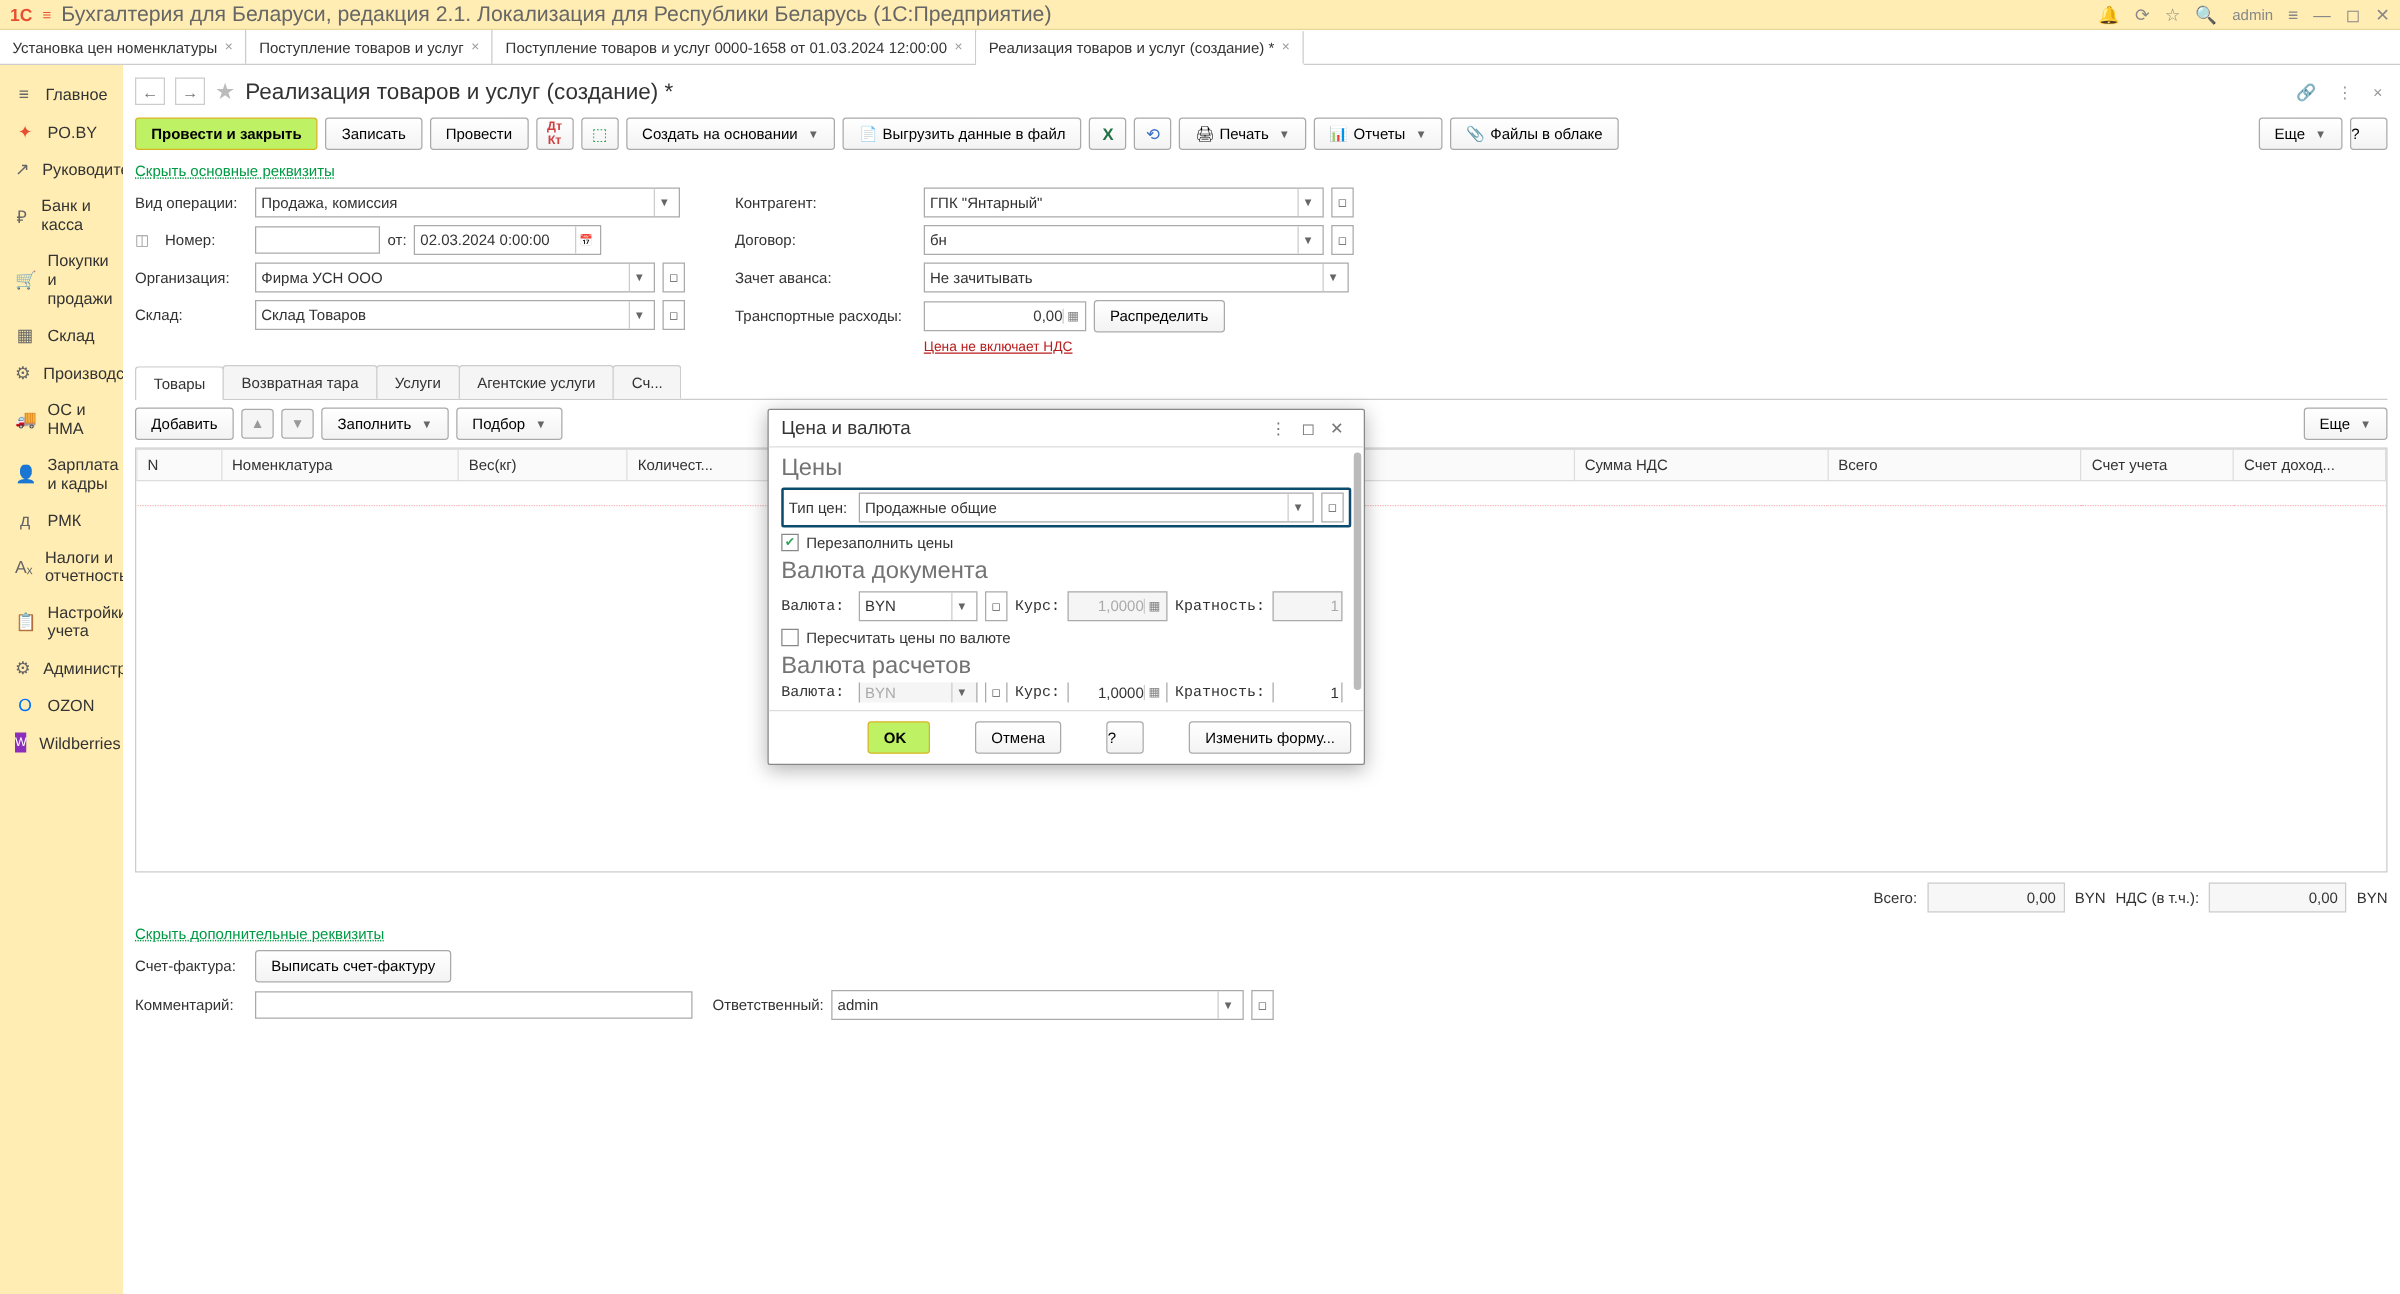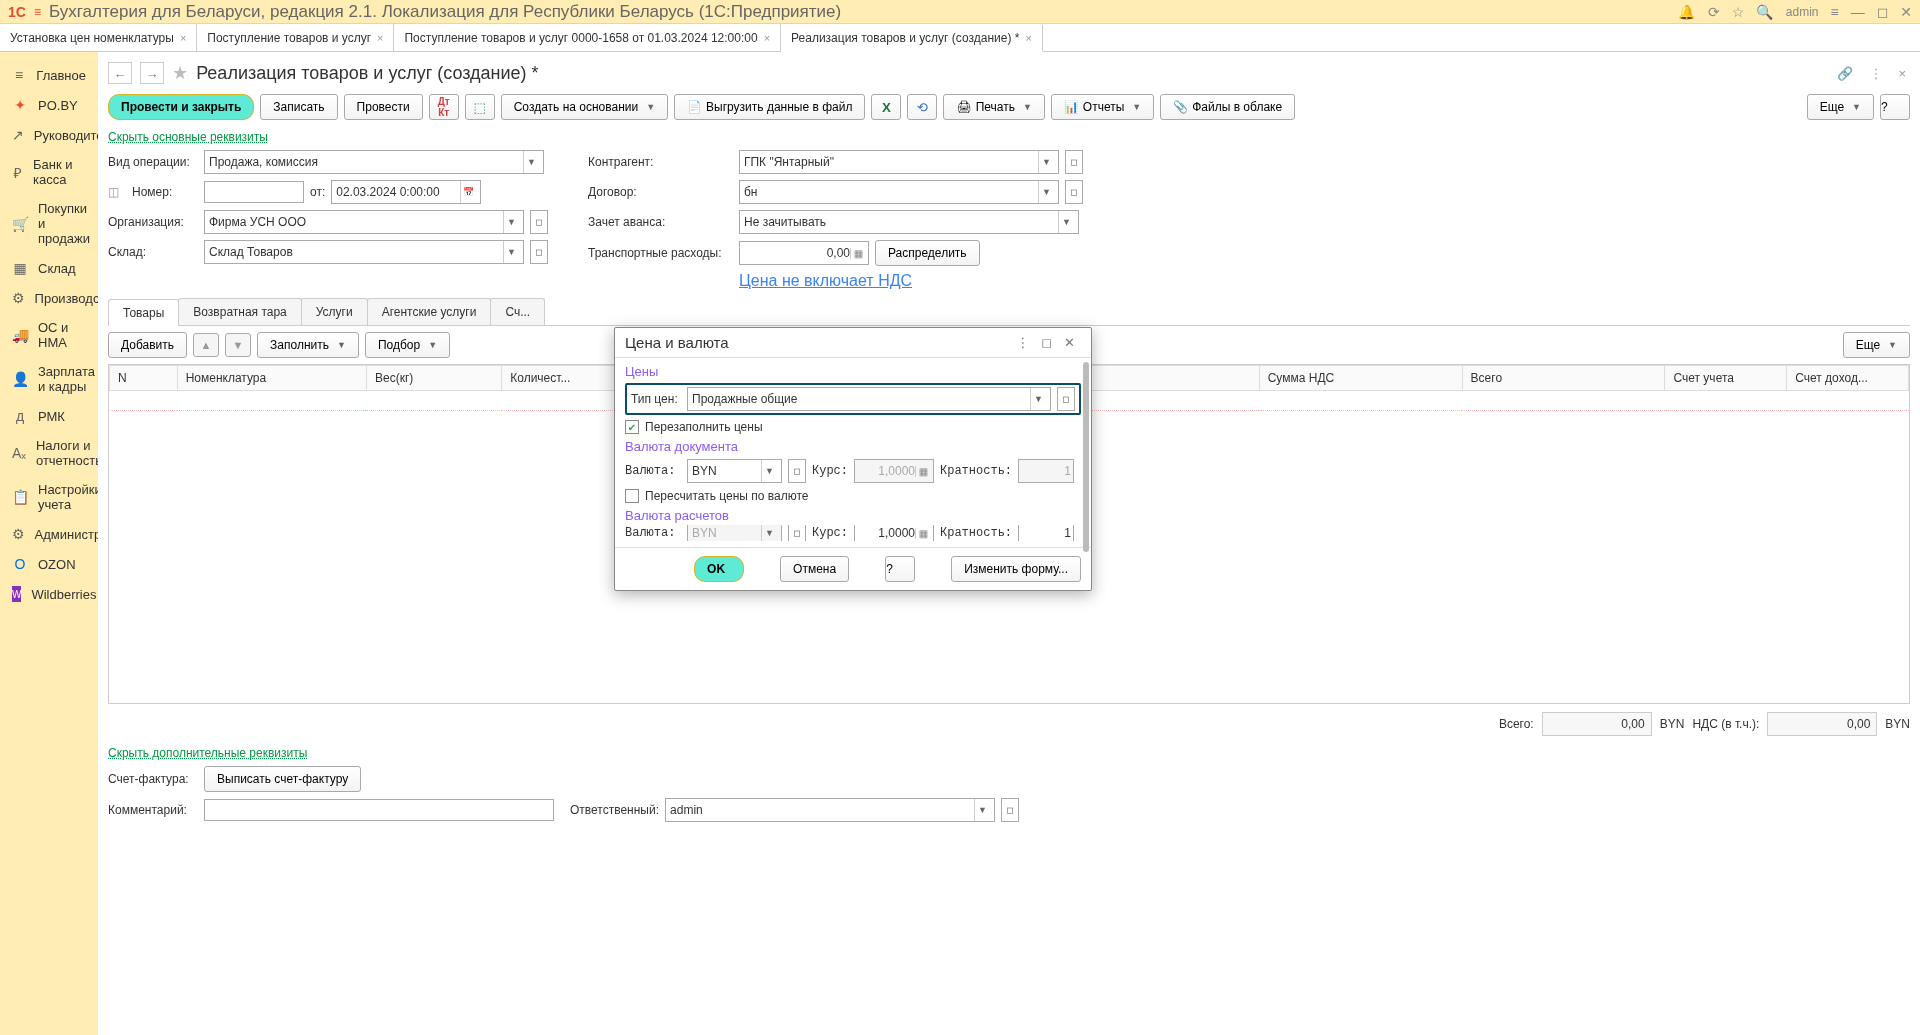--- a/index.html
+++ b/index.html
@@ -33,40 +33,40 @@
 .page-header { display: flex; align-items: center; gap: 8px; padding: 6px 0; }
 .page-header .nav-btn { width: 24px; height: 22px; border: 1px solid #ccc; background: #fff; display:flex; align-items:center; justify-content:center; cursor:pointer; color:#777; font-size:13px;}
 .page-header .star { color: #bbb; font-size: 18px; }
 .page-header h1 { font-size: 18px; font-weight: normal; }
 .page-header .spacer { flex:1; }
 .page-header .hdr-icon { color:#999; cursor:pointer; font-size:13px; padding:0 4px; }
 
 
 .toolbar { display: flex; gap: 6px; padding: 4px 0 8px 0; flex-wrap: wrap; align-items: center; }
 .btn { height: 26px; padding: 0 12px; border: 1px solid #a9a9a9; background: linear-gradient(#fff,#f3f3f3); border-radius: 3px; cursor: pointer; font-size: 12px; display:flex; align-items:center; gap:4px; }
-.btn.yellow { background: #5eead4; border-color: #d8b420; font-weight: bold; border-radius: 11px; }
+.btn.yellow { background: #bef264; border-color: #d8b420; font-weight: bold; }
 .btn .dd { margin-left: 4px; color:#666; font-size:9px;}
 .icon-btn { width: 30px; height: 26px; border: 1px solid #a9a9a9; background: linear-gradient(#fff,#f3f3f3); border-radius: 3px; cursor: pointer; display:flex; align-items:center; justify-content:center; color:#2fa35a;}
 
 .link-green { color: #009944; text-decoration: underline dotted; cursor: pointer; font-size:12px; padding:2px 0;}
 
 
 .form-area { display:flex; gap: 40px; padding: 4px 0 8px 0;}
 .form-col { display:flex; flex-direction:column; gap:6px; }
 .form-row { display:flex; align-items:center; gap:6px; }
 .form-row label { width: 90px; color:#333; font-size:12px; }
 .form-col.right .form-row label { width: 145px; }
 .combo { height:24px; border:1px solid #aaa; background:#fff; display:flex; align-items:center; padding: 0 4px; position:relative; }
 .combo .val { flex:1; font-size:12px; }
 .combo .dd-btn { width:16px; text-align:center; color:#666; border-left:1px solid #ccc; font-size:9px; cursor:pointer; height:100%; display:flex; align-items:center; justify-content:center;}
 .open-btn { width:18px; height:24px; border:1px solid #aaa; background:#fff; display:flex; align-items:center; justify-content:center; cursor:pointer; font-size:10px; color:#555;}
 .text-input { height:22px; border:1px solid #aaa; padding:0 4px; font-size:12px; }
 .amount-input { height:24px; border:1px solid #aaa; text-align:right; padding:0 2px 0 4px; font-size:12px; display:flex; align-items:center;}
 .calc-icn { width:16px; border-left:1px solid #ccc; text-align:center; color:#888; font-size:10px; cursor:pointer;}
-.link-blue { color:#3b82f6; text-decoration:underline; cursor:pointer; font-size:16px;}
+.link-blue { color:#b91c1c; text-decoration:underline; cursor:pointer; font-size:11px;}
 
 
 .inner-tabs { display:flex; border-bottom:1px solid #ccc; }
 .inner-tab { padding: 6px 14px; border:1px solid #ccc; border-bottom:none; margin-right:-1px; background:#f5f5f5; font-size:12px; cursor:pointer; border-radius:3px 3px 0 0;}
 .inner-tab.active { background:#fff; position:relative; top:1px;}
 
 .subtoolbar { display:flex; gap:6px; padding:6px 0; align-items:center;}
 .subtoolbar .spacer{flex:1;}
 .subtoolbar .sm-btn { width:26px; height:24px; border:1px solid #aaa; background:#f5f5f5; border-radius:3px; display:flex; align-items:center; justify-content:center; color:#999; cursor:pointer; font-size:11px;}
 
@@ -84,21 +84,21 @@
 .footer-form .form-row { margin-bottom:6px;}
 .footer-form label { width:90px;}
 
 
 .modal { position:absolute; left:516px; top:275px; width:478px; background:#fff; border:1px solid #888; box-shadow:0 4px 16px rgba(0,0,0,0.3); border-radius:2px; z-index:100;}
 .modal-header { display:flex; align-items:center; padding:6px 10px; border-bottom:1px solid #ddd;}
 .modal-header h2 { font-size:15px; font-weight:normal; flex:1;}
 .modal-header .mh-btn { color:#777; cursor:pointer; padding:0 6px; font-size:13px;}
 .modal-body { padding: 4px 10px 6px 10px; position:relative;}
 .modal-body .scroll-vis { position:absolute; right:2px; top:4px; width:6px; height:190px; background:#bbb; border-radius:3px;}
-.modal-section-title { color:#8b5cf6; font-size:13px; padding:2px 0;}
+.modal-section-title { color:#737373; font-size:19px; padding:2px 0;}
 .modal-row { display:flex; align-items:center; gap:6px; padding:3px 0;}
 .modal-row label { width:56px; color:#333; font-size:12px;font-family:Liberation Mono, monospace;}
 .modal-row.cut { overflow:hidden; height:16px;}
 .highlight-red { border:2px solid #0c4a6e; border-radius:2px; padding:2px 4px; display:flex; align-items:center; gap:6px; margin:2px 0;}
 .highlight-red label { width:50px;}
 .checkbox-row { display:flex; align-items:center; gap:6px; padding:3px 0 3px 0;}
 .checkbox-row.orange .cb { border-color:#e89020;}
 .cb { width:14px; height:14px; border:1px solid #888; display:flex; align-items:center; justify-content:center; font-size:10px; color:#2fa35a;}
 .modal-footer { display:flex; justify-content:flex-end; gap:6px; padding:8px 10px; border-top:1px solid #ddd;}
 .modal-footer .btn { height:26px;margin-left:30px;}

